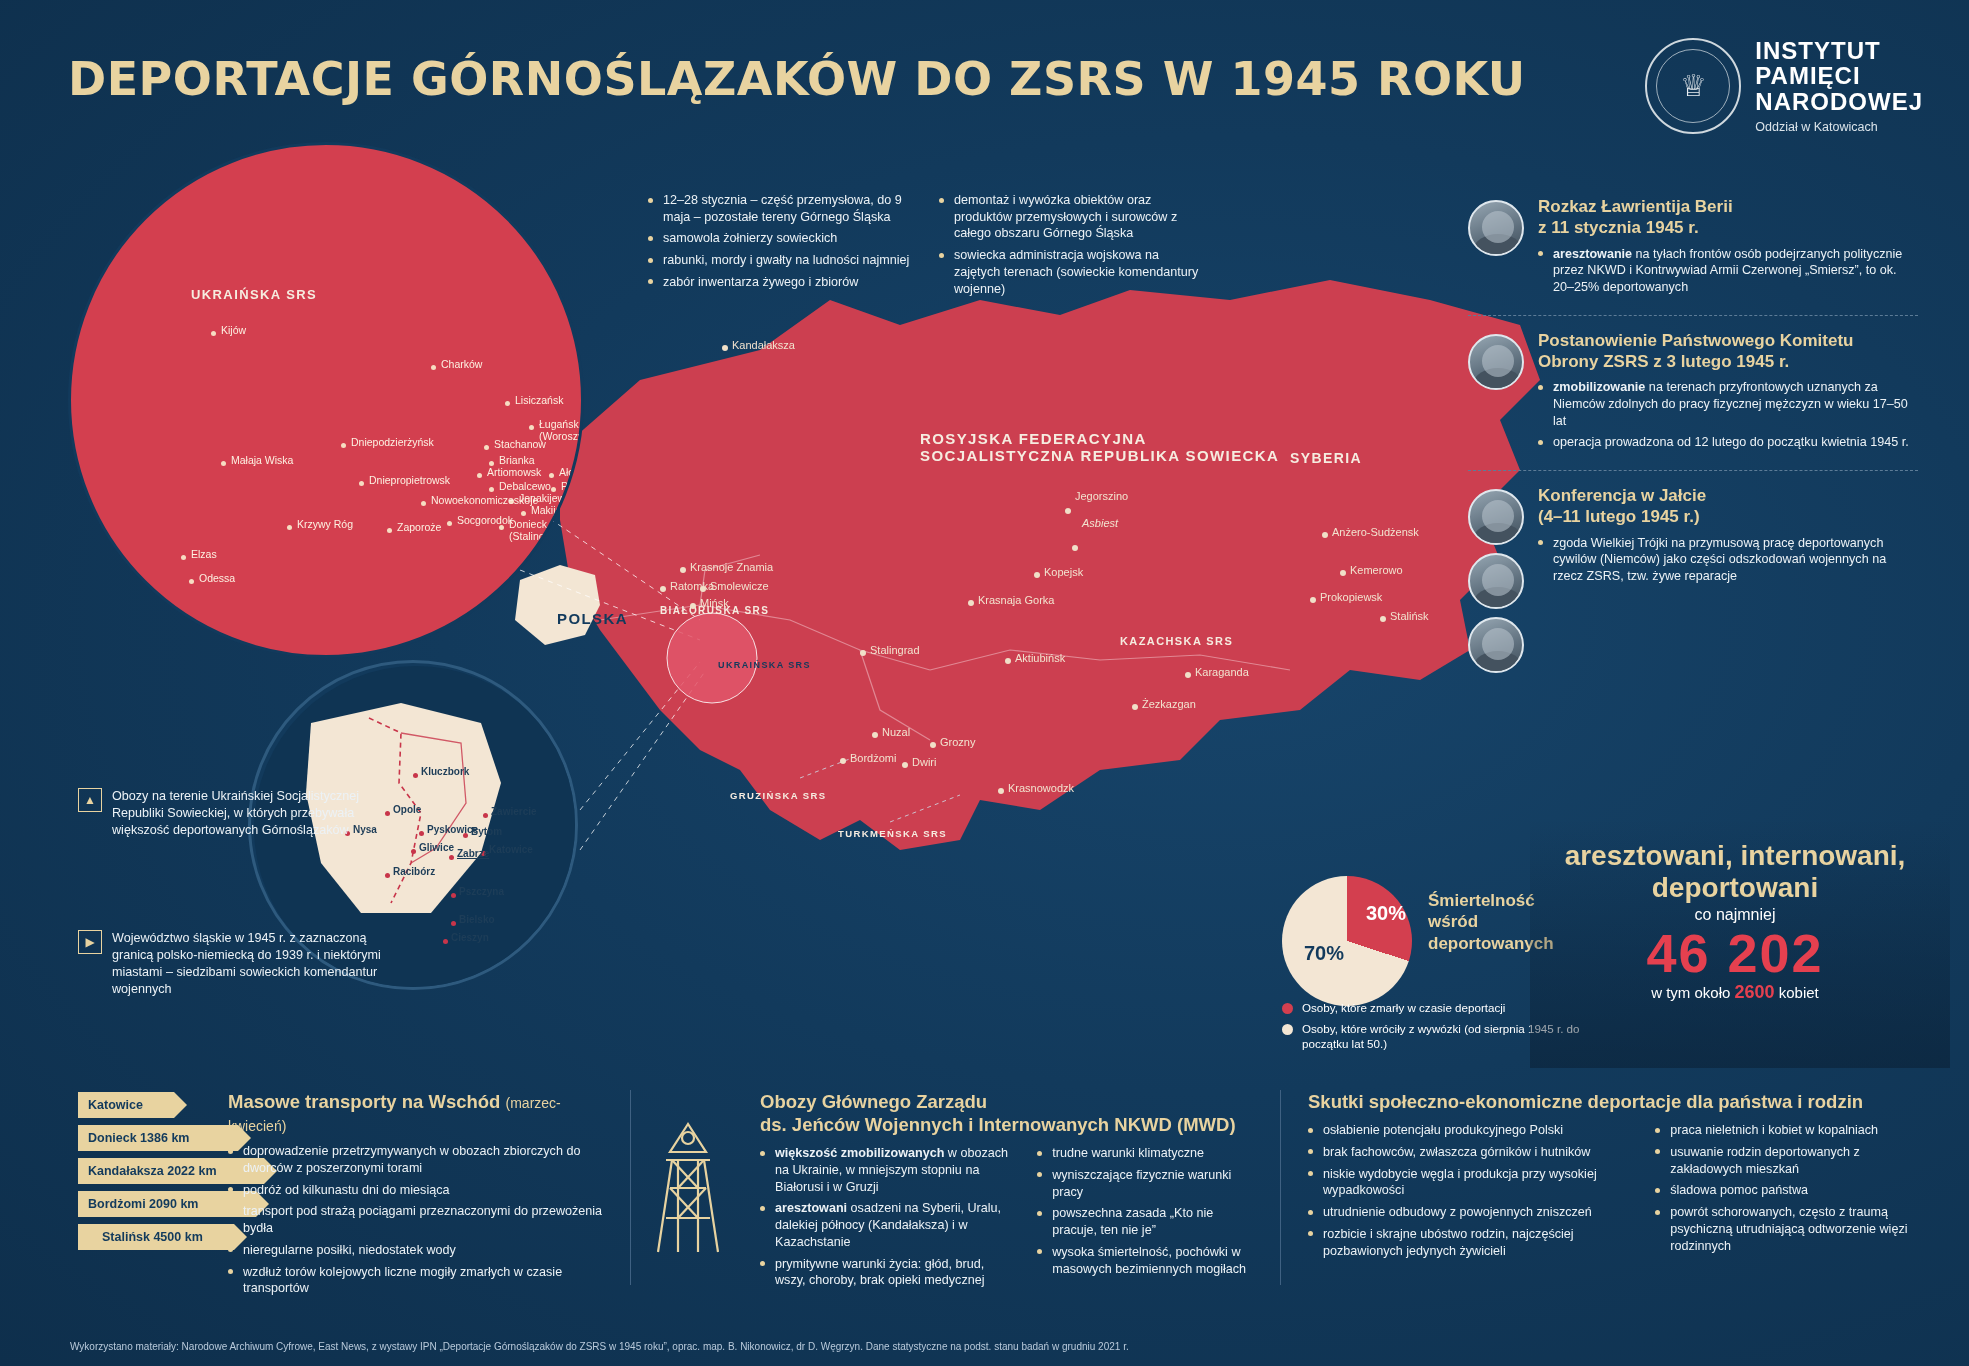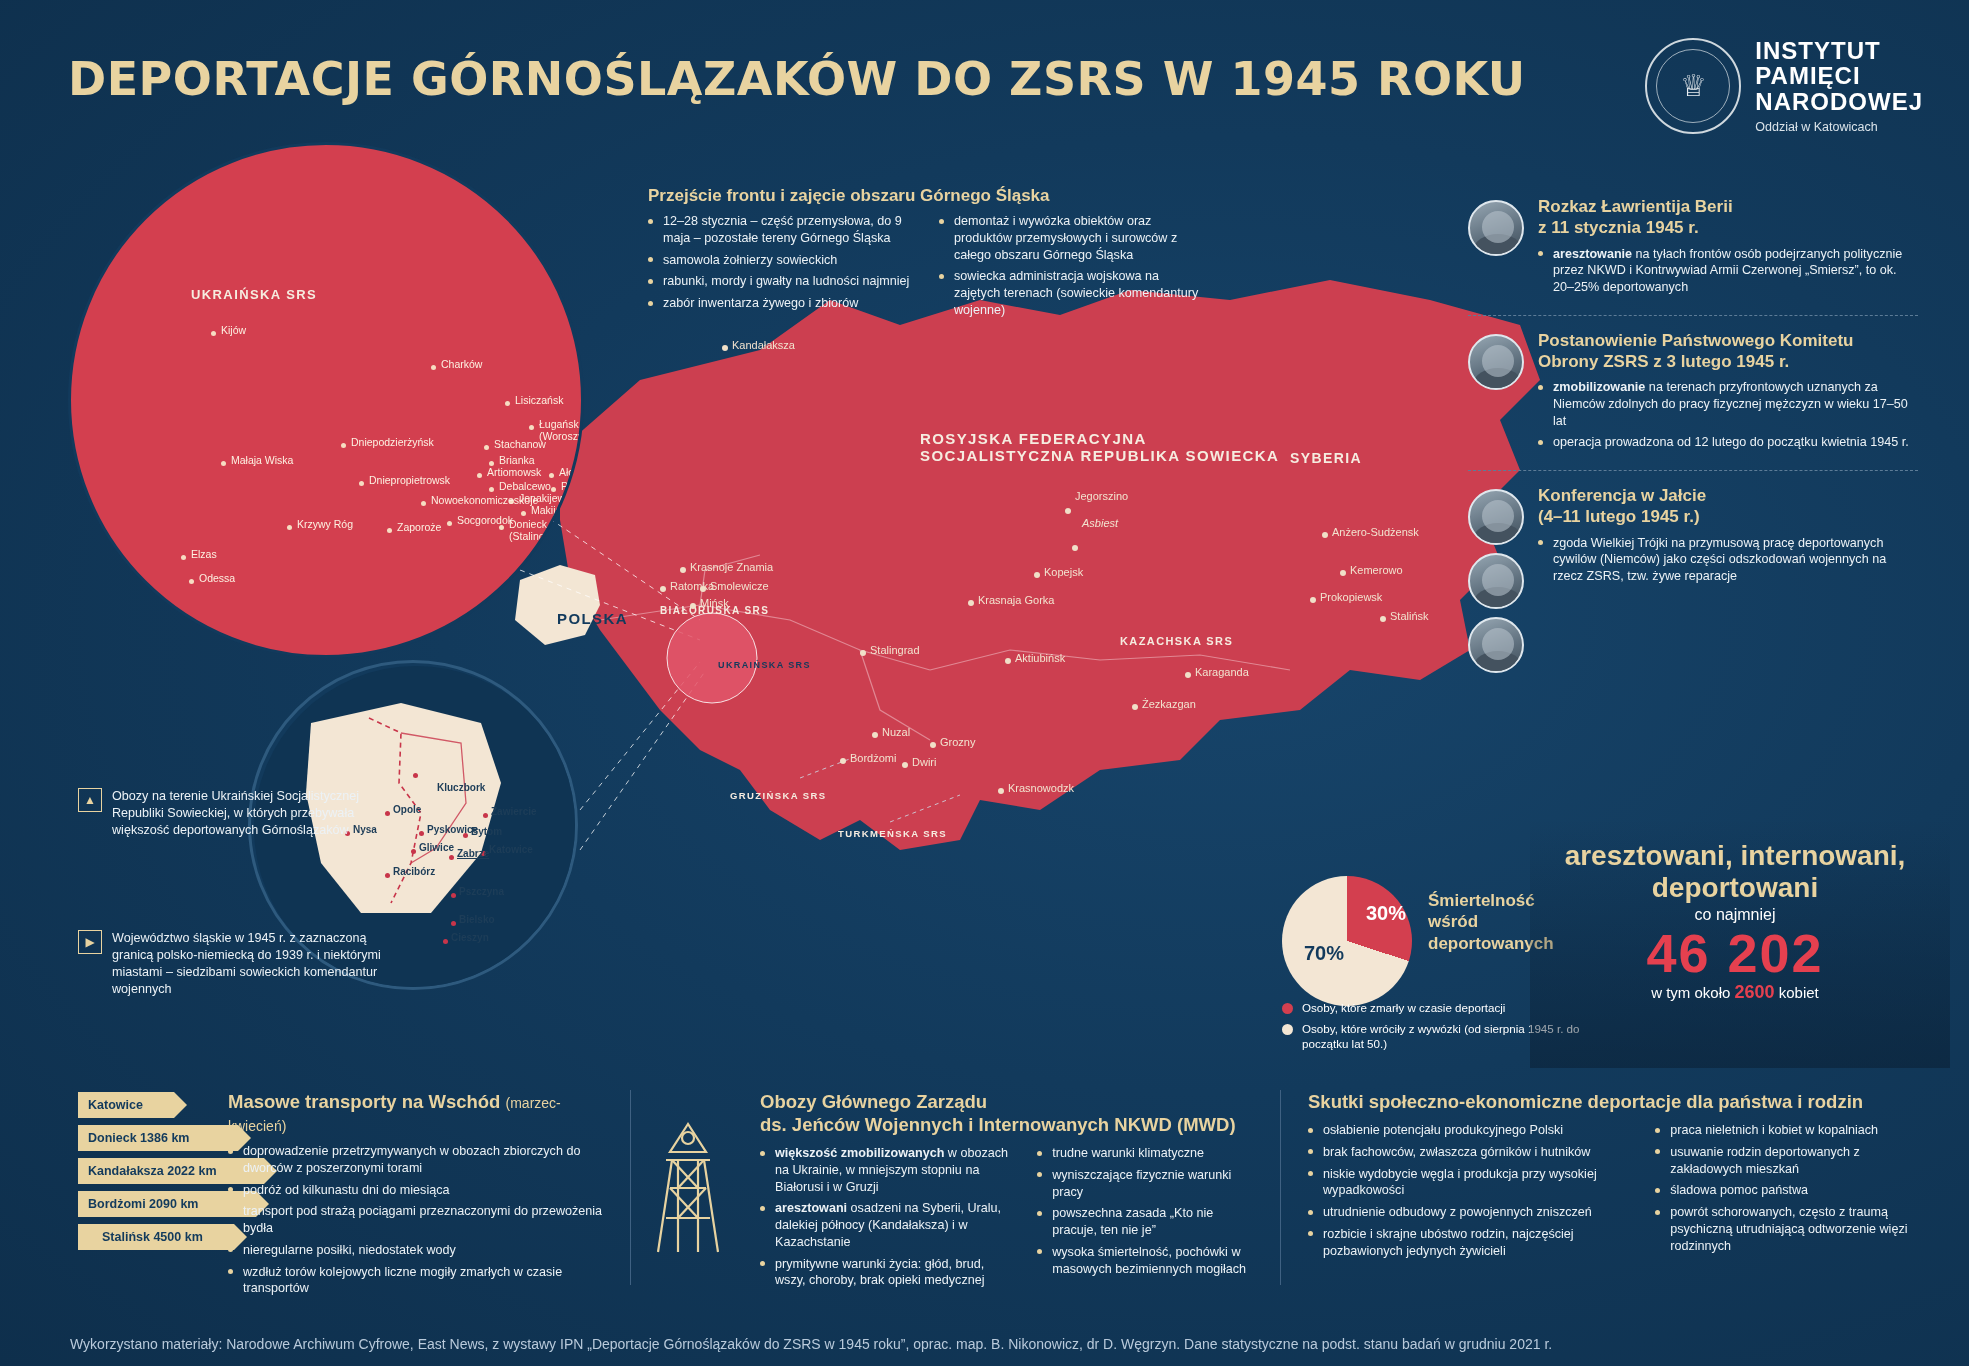--- a/index.html
+++ b/index.html
@@ -114,21 +114,21 @@
   #insetUA { left:68px; top:142px; width:516px; height:516px; background:#d33f4f;
     border:3px solid #123a5c; }
   #insetPL { left:248px; top:660px; width:330px; height:330px; background:#123a5c;
     border:3px solid #2e5a7e; }
   .insetCity { position:absolute; font-size:10.5px; color:#fdf1e2; white-space:nowrap; }
   .insetDot { position:absolute; width:5px; height:5px; border-radius:50%; background:#f6ddc2; }
   .plDot { position:absolute; width:5px; height:5px; border-radius:50%; background:#c8354a; }
   .plCity { position:absolute; font-size:10px; color:#1d3d58; font-weight:bold; white-space:nowrap; }
 
   
-  #footer { position:absolute; left:70px; bottom:14px; font-size:14px; color:#b9cadb; }
+  #footer { position:absolute; left:70px; bottom:14px; font-size:10px; color:#b9cadb; }
 
   
   #tower { position:absolute; left:648px; top:1118px; width:80px; height:140px; }
 </style>
 </head>
 <body>
 
 <div id="root">
 
   <div class="title">DEPORTACJE GÓRNOŚLĄZAKÓW DO ZSRS W 1945 ROKU</div>
@@ -289,21 +289,21 @@
 
   <div class="inset" id="insetPL">
     <svg width="330" height="330" viewBox="0 0 330 330">
       <circle cx="165" cy="165" r="162" fill="#0f3453"></circle>
       <path d="M60 60 L150 40 L230 60 L250 120 L230 190 L180 250 L110 250 L70 200 L55 130 Z" fill="#f3e6d4"></path>
       <path d="M118 55 L150 70 L148 120 L170 150 L160 200 L140 240" fill="none" stroke="#c8354a" stroke-width="1.6" stroke-dasharray="5 4"></path>
       <path d="M150 70 L210 80 L215 140 L185 185 L160 200" fill="none" stroke="#c8354a" stroke-width="1.3" opacity=".8"></path>
     </svg>
     <div id="insetPLcities">
         <div class="plDot" style="left: 162px; top: 110px;"></div>
-        <div class="plCity" style="left: 186px; top: 103px; margin-top: 16px;">Kluczbork</div>
+        <div class="plCity" style="left: 170px; top: 103px;">Kluczbork</div>
         <div class="plDot" style="left: 134px; top: 148px;"></div>
         <div class="plCity" style="left: 142px; top: 141px;">Opole</div>
         <div class="plDot" style="left: 94px; top: 168px;"></div>
         <div class="plCity" style="left: 102px; top: 161px;">Nysa</div>
         <div class="plDot" style="left: 168px; top: 168px;"></div>
         <div class="plCity" style="left: 176px; top: 161px;">Pyskowice</div>
         <div class="plDot" style="left: 232px; top: 150px;"></div>
         <div class="plCity" style="left: 240px; top: 143px;">Zawiercie</div>
         <div class="plDot" style="left: 160px; top: 186px;"></div>
         <div class="plCity" style="left: 168px; top: 179px;">Gliwice</div>
@@ -318,21 +318,20 @@
         <div class="plDot" style="left: 200px; top: 230px;"></div>
         <div class="plCity" style="left: 208px; top: 223px;">Pszczyna</div>
         <div class="plDot" style="left: 200px; top: 258px;"></div>
         <div class="plCity" style="left: 208px; top: 251px;">Bielsko</div>
         <div class="plDot" style="left: 192px; top: 276px;"></div>
         <div class="plCity" style="left: 200px; top: 269px;">Cieszyn</div>
       </div>
   </div>
 
   <div id="frontBlock">
-    <div class="hdr">Przejście frontu i zajęcie obszaru Górnego Śląska</div>
     <div class="cols">
       <div>
           <ul class="bul" id="frontLeft">
             <li>12–28 stycznia – część przemysłowa, do 9 maja – pozostałe tereny Górnego Śląska</li>
             <li>samowola żołnierzy sowieckich</li>
             <li>rabunki, mordy i gwałty na ludności najmniej</li>
             <li>zabór inwentarza żywego i zbiorów</li>
           </ul>
         </div>
       <div>

